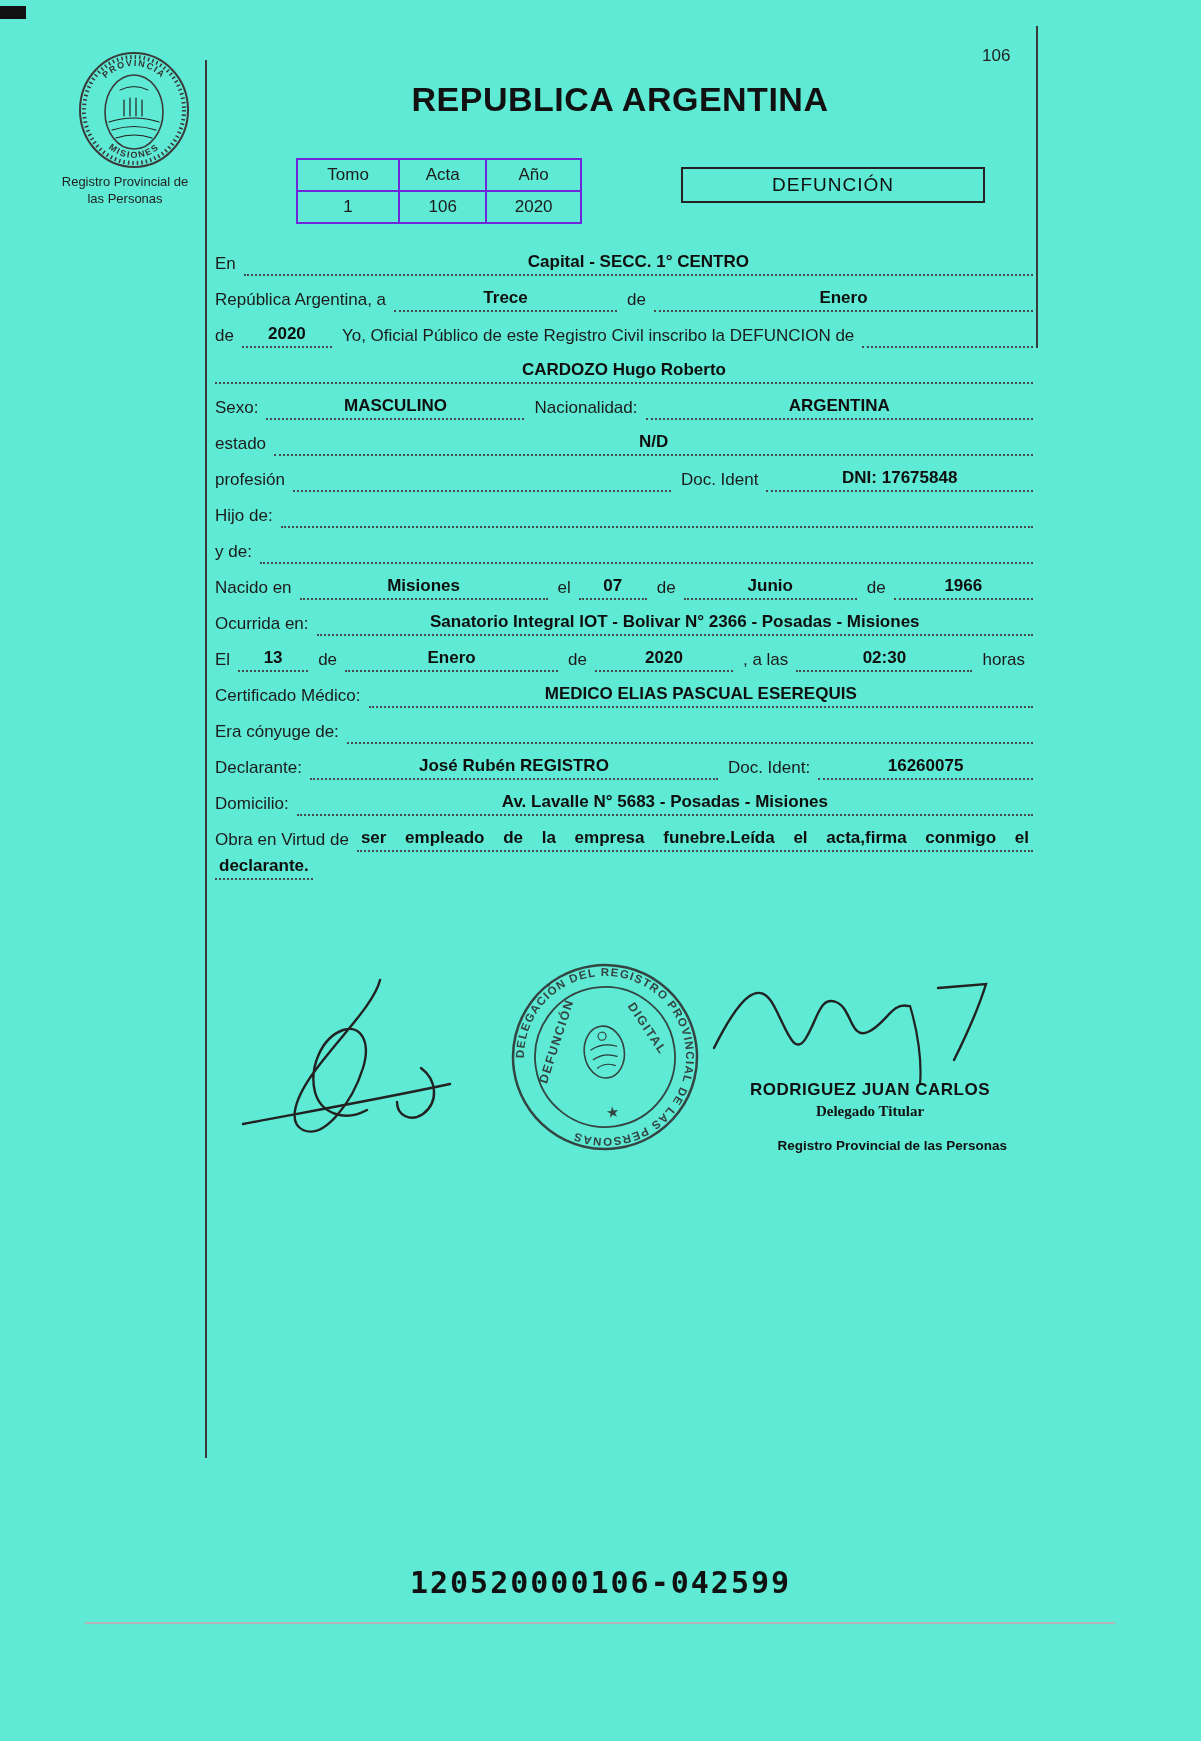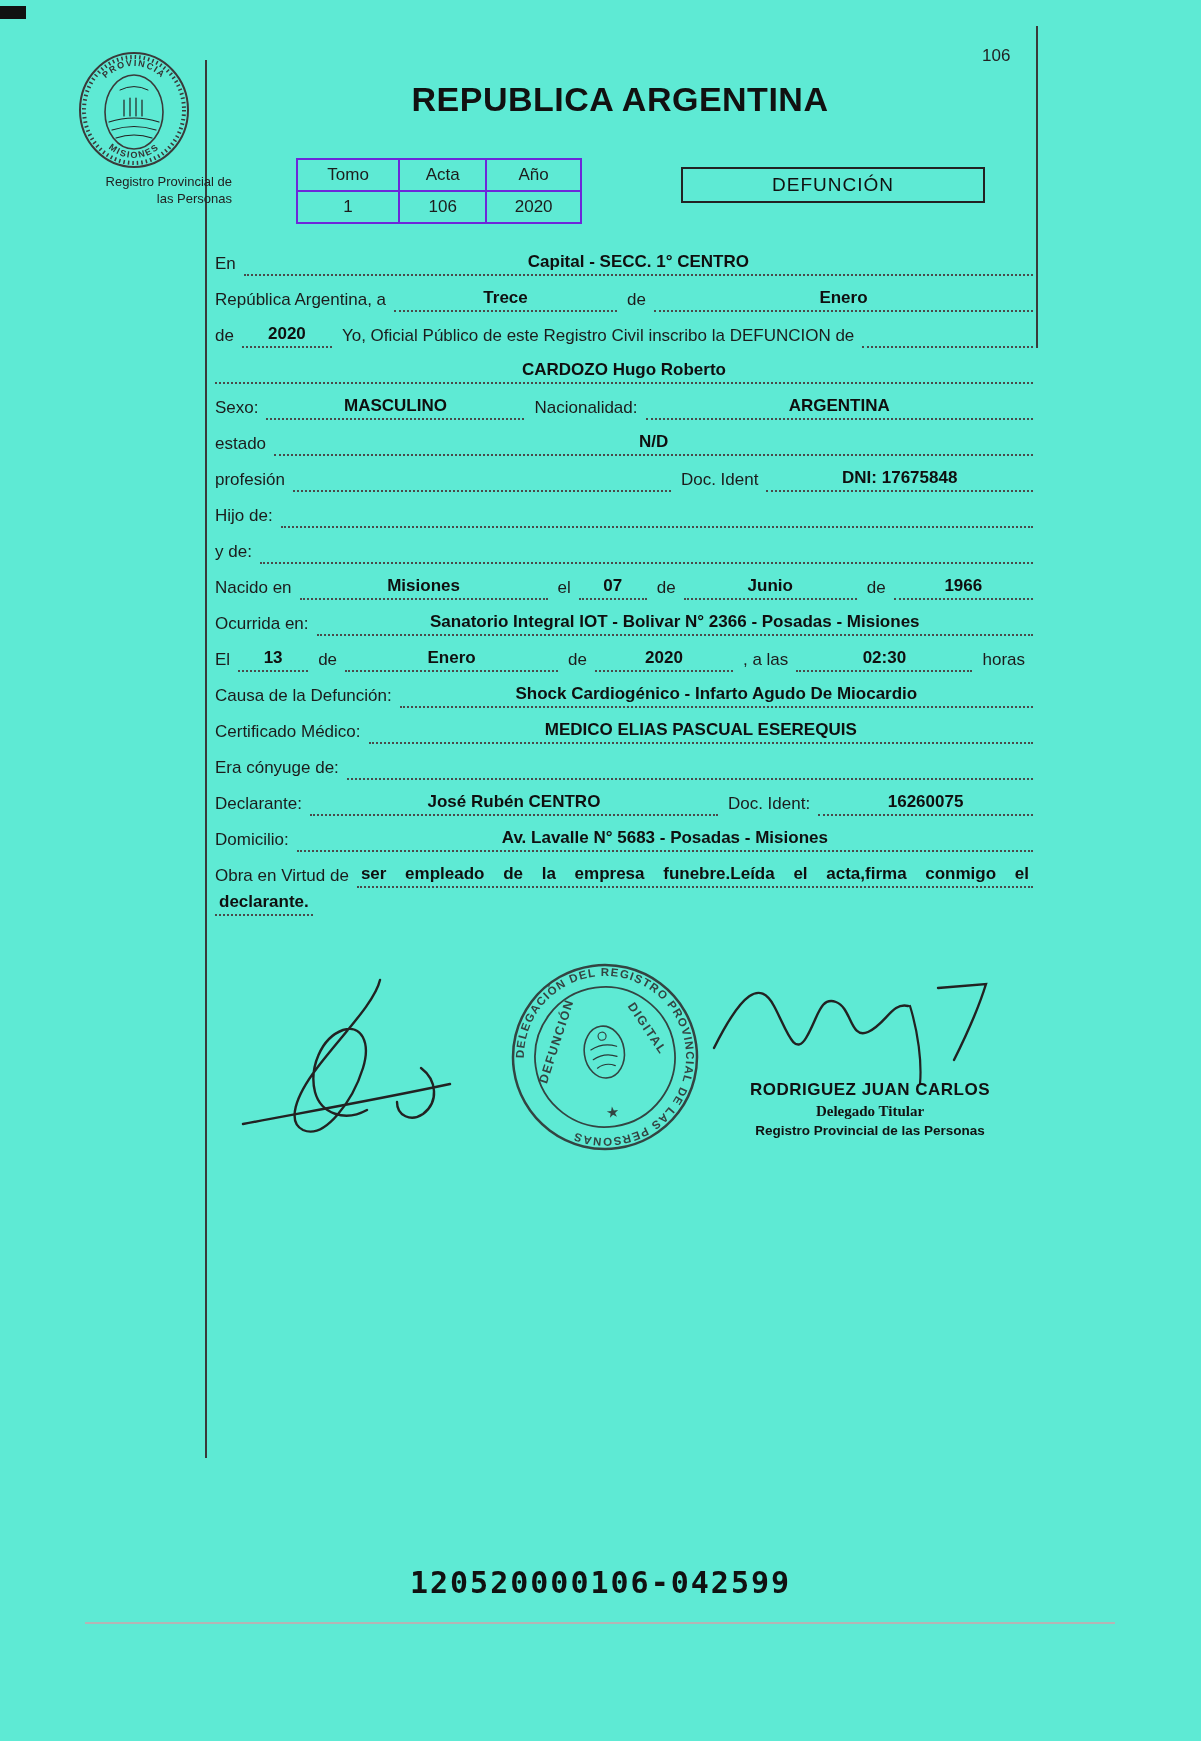--- a/index.html
+++ b/index.html
@@ -8,42 +8,42 @@
     background:#5eead4;color:#1c1c1c;
     font-family:"Liberation Sans",sans-serif;overflow:hidden;
   }
   .mark-topleft{position:absolute;left:0;top:6px;width:26px;height:13px;background:#111;}
   .page-number{position:absolute;left:982px;top:46px;font-size:17px;color:#222;}
   .vline-left{position:absolute;left:205px;top:60px;width:2px;height:1398px;background:#3a3a3a;}
   .vline-right{position:absolute;left:1036px;top:26px;width:2px;height:322px;background:#3a3a3a;}
   .doc-title{position:absolute;left:230px;top:80px;width:780px;text-align:center;
     font-size:34px;font-weight:bold;letter-spacing:.5px;color:#111;}
   .seal-wrap{position:absolute;left:76px;top:50px;width:116px;height:122px;}
-  .org-name{position:absolute;left:62px;top:174px;width:170px;text-align:right;
+  .org-name{position:absolute;left:40px;top:174px;width:170px;text-align:center;
     font-size:13px;line-height:1.3;color:#222;}
   .rec-table{position:absolute;left:296px;top:158px;width:286px;border-collapse:collapse;}
   .rec-table td{border:2px solid #6d28d9;text-align:center;font-size:17px;padding:3px 4px;height:24px;}
   .rec-box{position:absolute;left:681px;top:167px;width:300px;height:32px;border:2px solid #222;
     display:flex;align-items:center;justify-content:center;font-size:19px;letter-spacing:1px;color:#111;}
   .form{position:absolute;left:215px;top:240px;width:818px;}
   .row{display:flex;align-items:flex-end;height:36px;}
   .row.short{height:28px;}
   .lb{font-size:17px;white-space:nowrap;padding:0 8px 2px 0;color:#1c1c1c;}
   .lb.mid{padding-left:10px;}
   .fd{border-bottom:2.5px dotted #4a4a4a;text-align:center;font-weight:bold;font-size:17px;
     padding:0 4px 2px;color:#0f0f0f;white-space:nowrap;overflow:visible;}
   .fd.just{text-align:justify;text-align-last:justify;}
   .fd.left{text-align:left;}
   .sig-left-svg{position:absolute;left:225px;top:972px;}
   .stamp-wrap{position:absolute;left:500px;top:952px;transform:rotate(-8deg);opacity:.88;}
   .sig-right-svg{position:absolute;left:702px;top:962px;}
   .sig-block{position:absolute;left:733px;top:1080px;width:274px;text-align:center;color:#111;}
   .sig-name{font-size:17px;font-weight:bold;letter-spacing:.5px;}
   .sig-title{font-size:15px;font-family:"Liberation Serif",serif;font-weight:bold;margin-top:3px;}
-  .sig-org{font-size:13.5px;font-weight:bold;margin-top:3px;}
+  .sig-org{font-size:13.5px;font-weight:bold;margin-top:18px;text-align:right;}
   .barcode{position:absolute;left:0;top:1565px;width:100%;text-align:center;
     font-family:"DejaVu Sans Mono","Liberation Mono",monospace;font-size:30px;font-weight:bold;
     letter-spacing:2px;color:#111;}
   .bottom-edge{position:absolute;left:85px;top:1622px;width:1030px;height:2px;background:#b5b5b5;}
   svg{display:block;}
   .ink{stroke:#222;fill:none;stroke-linecap:round;}
 </style>
 </head>
 <body>
 
@@ -174,38 +174,34 @@
       <span class="fd" style="flex:0 0 62px">13</span>
       <span class="lb mid">de</span>
       <span class="fd" style="flex:0 0 205px">Enero</span>
       <span class="lb mid">de</span>
       <span class="fd" style="flex:0 0 130px">2020</span>
       <span class="lb mid">, a las</span>
       <span class="fd" style="flex:1">02:30</span>
       <span class="lb mid">horas</span>
     </div>
 
-    <div class="row">
-      <span class="lb">Causa de la Defunción:</span>
-      <span class="fd" style="flex:1">Shock Cardiogénico - Infarto Agudo De Miocardio</span>
-    </div>
 
     <div class="row">
       <span class="lb">Certificado Médico:</span>
       <span class="fd" style="flex:1">MEDICO ELIAS PASCUAL ESEREQUIS</span>
     </div>
 
     <div class="row">
       <span class="lb">Era cónyuge de:</span>
       <span class="fd" style="flex:1"></span>
     </div>
 
     <div class="row">
       <span class="lb">Declarante:</span>
-      <span class="fd" style="flex:0 0 400px">José Rubén CENTRO</span>
+      <span class="fd" style="flex:0 0 400px">José Rubén REGISTRO</span>
       <span class="lb mid">Doc. Ident:</span>
       <span class="fd" style="flex:1">16260075</span>
     </div>
 
     <div class="row">
       <span class="lb">Domicilio:</span>
       <span class="fd" style="flex:1">Av. Lavalle N° 5683 - Posadas - Misiones</span>
     </div>
 
     <div class="row">

